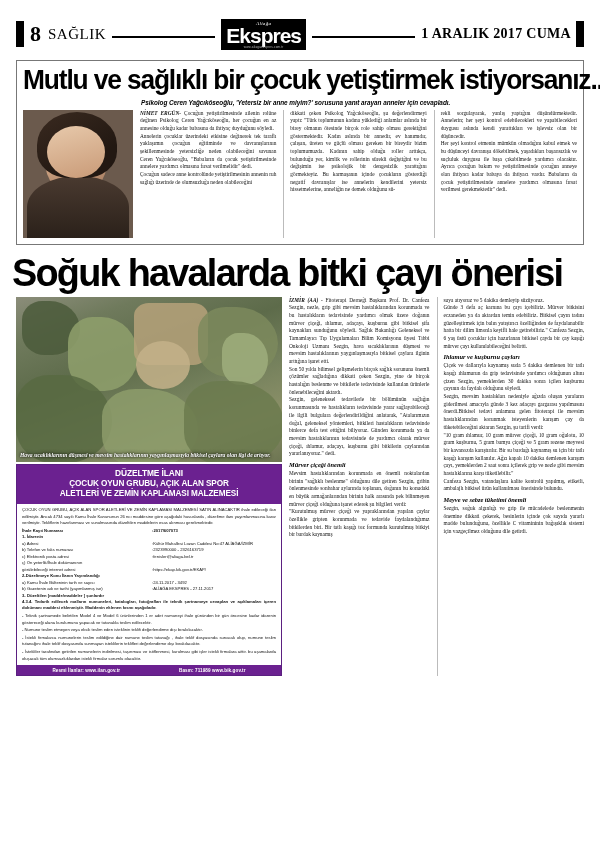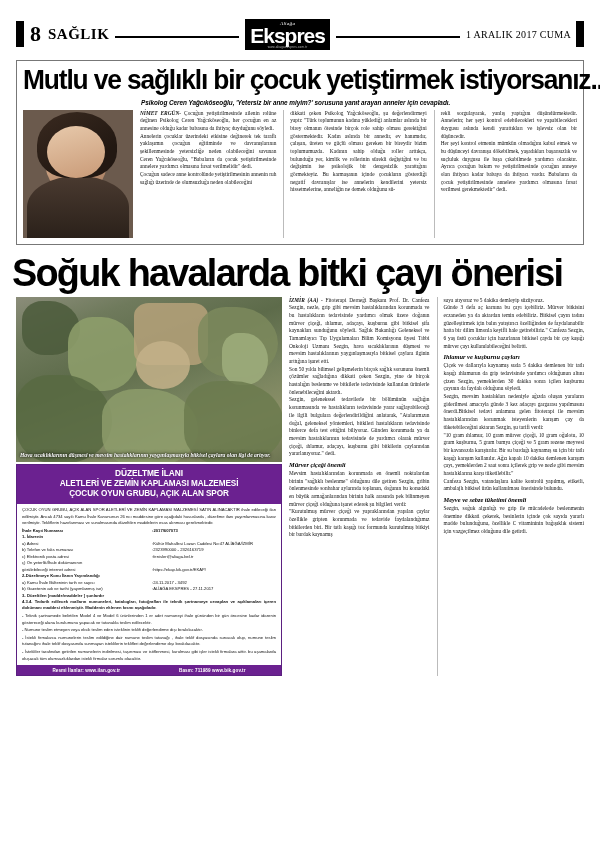--- a/index.html
+++ b/index.html
@@ -38,21 +38,21 @@
   .page-num {
     font-family: "Liberation Serif", serif;
     font-weight: bold;
     font-size: 22px;
     margin-left: 6px;
     line-height: 1;
     color: #000;
   }
   .section-name {
     font-family: "Liberation Serif", serif;
-    font-weight: bold;
+    font-weight: normal;
     font-size: 15px;
     letter-spacing: 0.5px;
     margin-left: 7px;
     color: #000;
   }
   .mast-rule {
     flex: 1;
     height: 2px;
     background: #000;
     margin: 0 6px;
@@ -87,22 +87,22 @@
   }
   .logo-sub {
     font-family: "Liberation Sans", sans-serif;
     font-size: 3px;
     color: #bbb;
     line-height: 1;
     letter-spacing: .2px;
   }
   .date-text {
     font-family: "Liberation Serif", serif;
-    font-size: 10px;
-    font-weight: normal;
+    font-size: 14px;
+    font-weight: bold;
     letter-spacing: .3px;
     color: #000;
     flex: none;
     padding: 0 5px 0 0;
   }
   .mast-bar-right {
     width: 8px;
     height: 26px;
     background: #000;
     flex: none;
@@ -415,22 +415,22 @@
         <div class="tea-blob tb9"></div>
         <div class="tea-blob tb5"></div>
         <div class="tea-blob tb6"></div>
         <div class="tea-blob tb7"></div>
         <div class="photo-caption">Hava sıcaklıklarının düşmesi ve mevsim hastalıklarının yaygınlaşmasıyla bitkisel çaylara olan ilgi de artıyor.</div>
       </div>
 
       <div class="notice">
         <div class="notice-head">
           <div class="t1">DÜZELTME İLANI</div>
+          <div>ÇOCUK OYUN GRUBU, AÇIK ALAN SPOR</div>
           <div>ALETLERİ VE ZEMİN KAPLAMASI MALZEMESİ</div>
-          <div>ÇOCUK OYUN GRUBU, AÇIK ALAN SPOR</div>
         </div>
 
         <div class="notice-body">
           <p>ÇOCUK OYUN GRUBU, AÇIK ALAN SPOR ALETLERİ VE ZEMİN KAPLAMASI MALZEMESİ SATIN ALINACAKTIR ihale edileceği ilan edilmiştir. Ancak 4734 sayılı Kamu İhale Kanununun 26 ncı maddesine göre aşağıdaki hususlarda , düzeltme ilanı yayımlanmasına karar verilmiştir. Tekliflerin hazırlanması ve sunulmasında düzeltilen maddelerin esas alınması gerekmektedir.</p>
 
           <div class="kv b">
               <div class="k">İhale Kayıt Numarası</div>
               <div class="v nb-bold">:2017/607073</div>
             </div>
           <div class="kv b">

